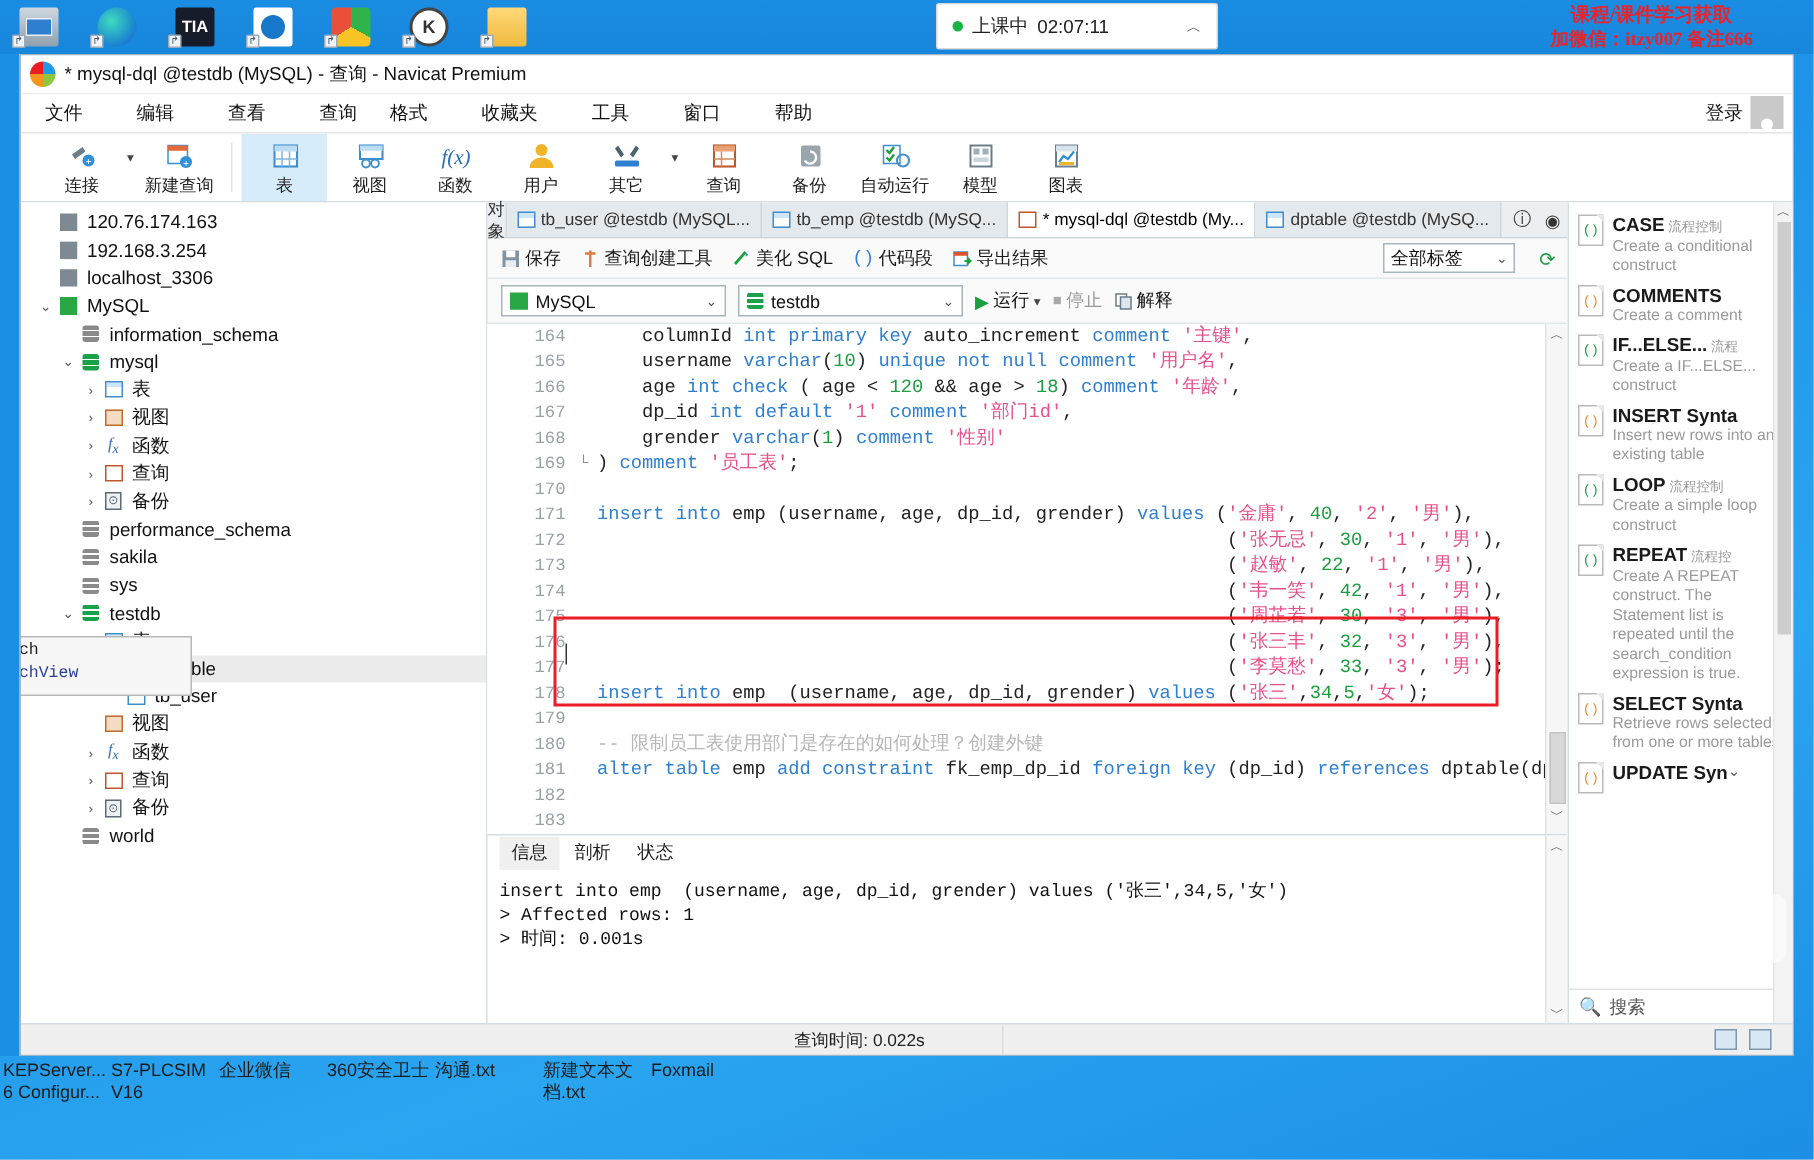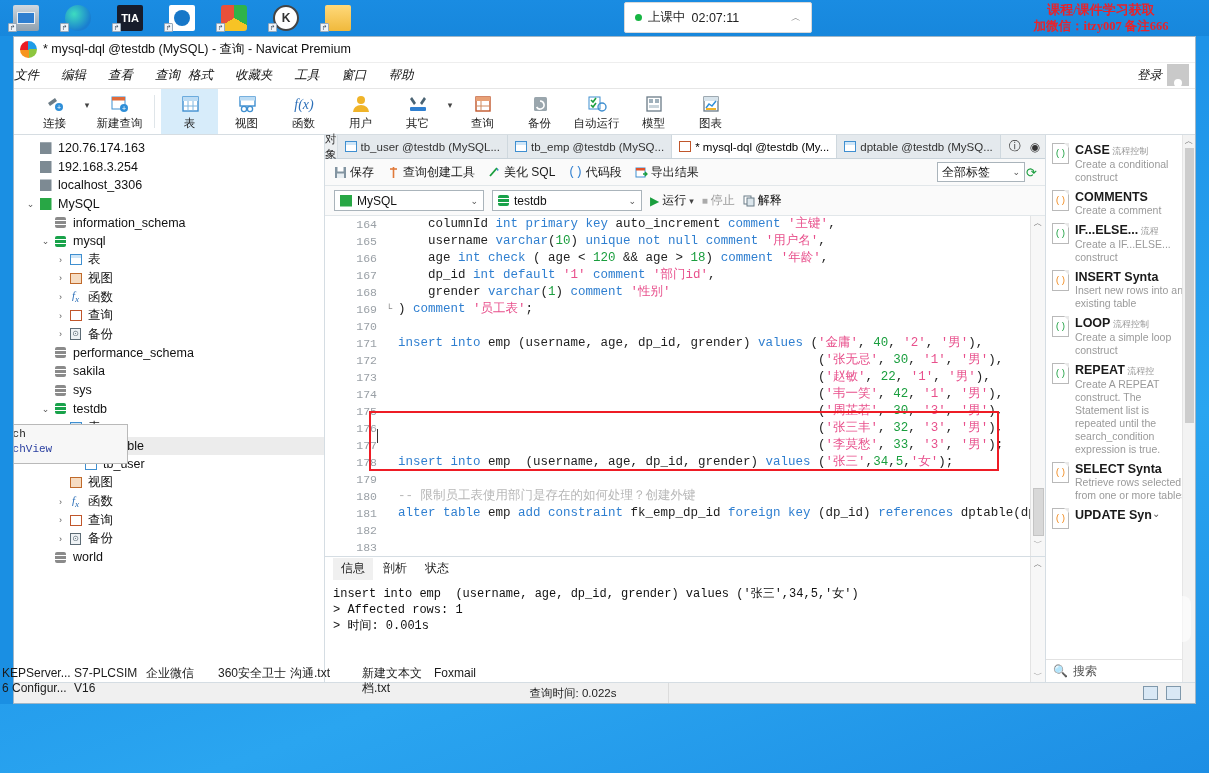--- a/index.html
+++ b/index.html
@@ -61,22 +61,22 @@
   #nv-title {
     height:26px; background:#ffffff; display:flex; align-items:center;
     padding-left:6px; gap:6px; font-size:12.5px; color:#111;
     border-bottom:1px solid #eee;
   }
   #nv-logo { width:17px;height:17px; border-radius:50%;
     background:conic-gradient(#1f9ce8 0 25%, #8dc63f 0 50%, #f7941e 0 75%, #ec1c24 0 100%);
   }
   #nv-menu {
     height:26px; background:#fff; display:flex; align-items:center;
-    gap:22px; font-size:12.5px; color:#111;
-    border-bottom:1px solid #e6e6e6; position:relative;font-style:italic;
+    padding-left:16px; gap:36px; font-size:12.5px; color:#111;
+    border-bottom:1px solid #e6e6e6; position:relative;
   }
   #nv-menu .mi { cursor:default; }
   #login-wrap { position:absolute; right:6px; top:1px; display:flex; align-items:center; gap:5px; }
   #avatar { width:22px;height:22px;background:#c9c9c9; display:flex;align-items:flex-end;justify-content:center;}
   #avatar .head { width:8px;height:8px;border-radius:50%;background:#fff;margin-bottom:-1px;}
   
   #ribbon {
     height:46px; background:#ffffff; display:flex; align-items:stretch;
     border-bottom:1px solid #d6dde2; padding-left:12px;
   }
@@ -149,21 +149,21 @@
   .etab .tl { overflow:hidden; text-overflow:ellipsis; }
   #tabbar .spacer { flex:1; }
   #tab-tools { display:flex; align-items:center; gap:9px; padding:0 8px; color:#333; font-size:12px; }
 
   #qtoolbar {
     height:27px; background:#fafafa; display:flex; align-items:center;
     gap:13px; padding-left:9px; font-size:12px; color:#1a1a1a;
     border-bottom:1px solid #e2e7ea;
   }
   .qt { display:flex; align-items:center; gap:3px; cursor:default; }
-  #qtoolbar .right { margin-left:auto; display:flex; align-items:center; gap:1px; padding-right:8px;}
+  #qtoolbar .right { margin-left:auto; display:flex; align-items:center; gap:16px; padding-right:8px;}
   #tag-select {
     width:88px;height:20px;border:1px solid #aab4bb;background:#fff;
     display:flex;align-items:center;padding:0 4px;font-size:12px;color:#111;
   }
   #tag-select .cv { margin-left:auto; font-size:9px;color:#555; }
 
   #qtoolbar2 {
     height:30px; background:#fafafa; display:flex; align-items:center;
     gap:8px; padding-left:9px; font-size:12px; border-bottom:1px solid #e2e7ea;
   }
@@ -268,21 +268,21 @@
   
   #nv-status {
     height:21px; background:#f0f0f0; border-top:1px solid #d5dde3;
     display:flex; align-items:center; font-size:11.5px; color:#222;
   }
   #nv-status .seg { border-right:1px solid #dcdcdc; height:100%; display:flex;align-items:center;padding:0 10px;}
   #nv-status .grow { flex:1; border:none; }
   .vmode { width:15px;height:14px;border:1px solid #7f98ab;background:#d9e8f5;margin-right:4px;}
 
   
-  #bottom-area { position:absolute; left:0; top:664px; width:1092px; height:69px; }
+  #bottom-area { position:absolute; left:0; top:704px; width:1092px; height:69px; }
   #bt-labels {
     position:absolute; left:0; top:2px; width:520px; height:42px;
     display:flex; gap:0; font-size:12px; color:#1b1b1b; overflow:hidden;
   }
   .btl { width:72px; line-height:15px; text-align:left; padding-left:2px;}
   #left-blue-edge { position:absolute; left:0; top:36px; width:13px; height:668px; background:#1a8fe3;}
 </style>
 </head>
 <body>
 

